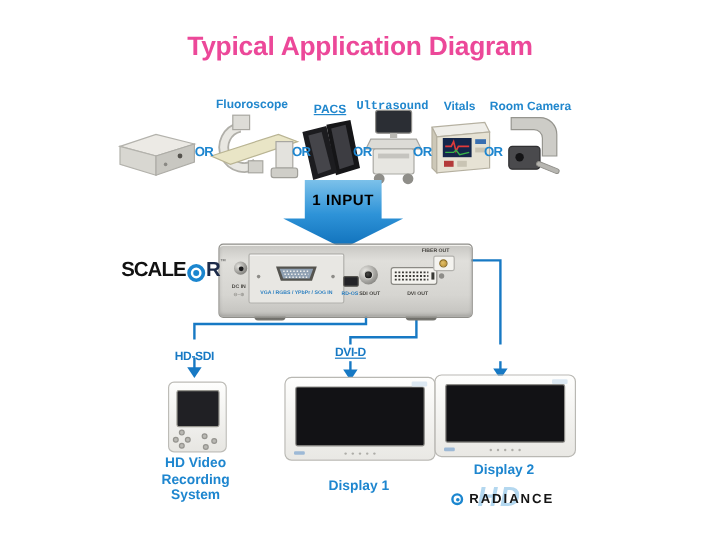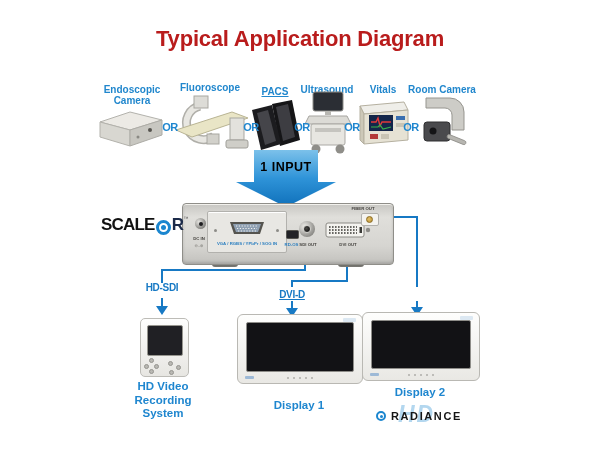--- a/index.html
+++ b/index.html
@@ -1,20 +1,20 @@
 <!DOCTYPE html>
 <html><head>
 <meta charset="utf-8">
 <style>
   html,body{margin:0;padding:0;background:#fff;}
   .stage{position:relative;width:600px;height:450px;background:#ffffff;overflow:hidden;
          font-family:"Liberation Sans",sans-serif;}
   .abs{position:absolute;}
   .title{position:absolute;left:0;top:26px;width:600px;text-align:center;
-         font-size:22px;font-weight:700;color:#b91c1c;letter-spacing:-.2px;}
+         font-size:22px;font-weight:700;color:#ec4899;letter-spacing:-.2px;}
   .in-label{position:absolute;text-align:center;font-size:10px;font-weight:700;
             color:#2187cd;line-height:1.12;}
   .or{position:absolute;width:24px;text-align:center;font-size:11px;font-weight:800;
       color:#1e86cf;letter-spacing:-.5px;}
   .conn-label{position:absolute;text-align:center;font-size:10px;font-weight:700;
               color:#1779c4;letter-spacing:-.3px;}
   .out-label{position:absolute;text-align:center;font-size:11.5px;font-weight:700;
              color:#1e86cf;line-height:1.18;}
   .arrow-text{position:absolute;left:246px;top:160px;width:80px;text-align:center;
               font-size:12.5px;font-weight:700;color:#000000;letter-spacing:.5px;}
@@ -82,24 +82,23 @@
                 border-radius:50%;background:#1b86cf;}
   .radiance .txt{font-size:11px;font-weight:800;color:#151515;letter-spacing:1.6px;}
 </style>
 </head>
 <body>
 
 <div class="stage">
 
   <div class="title">Typical Application Diagram</div>
 
-  <div class="in-label" style="left:97px;top:84px;width:70px;">Endoscopic Camera</div>
   <div class="in-label" style="left:170px;top:82px;width:80px;">Fluoroscope</div>
   <div class="in-label" style="left:250px;top:86px;width:50px;text-decoration:underline;">PACS</div>
-  <div class="in-label" style="left:295px;top:84px;width:64px;">Ultrasound</div>
+  <div class="in-label" style="left:295px;top:84px;width:64px;font-family:Liberation Mono, monospace;">Ultrasound</div>
   <div class="in-label" style="left:358px;top:84px;width:50px;">Vitals</div>
   <div class="in-label" style="left:402px;top:84px;width:80px;">Room Camera</div>
 
   <svg class="abs" style="left:96px;top:106px;" width="70" height="44" viewBox="0 0 70 44">
     <polygon points="4,16 34,6 66,14 34,24" fill="#eceae5" stroke="#b3b2ac" stroke-width="1"></polygon>
     <polygon points="4,16 34,24 34,40 4,31" fill="#d8d7d1" stroke="#b3b2ac" stroke-width="1"></polygon>
     <polygon points="34,24 66,14 66,29 34,40" fill="#c8c7c1" stroke="#adaca6" stroke-width="1"></polygon>
     <circle cx="54" cy="24" r="2" fill="#55534e"></circle>
     <circle cx="42" cy="31" r="1.5" fill="#8a8984"></circle>
   </svg>
@@ -224,21 +223,21 @@
     <div class="fiber"></div>
   </div>
 
   <div class="scaleor">
     <span class="t1">SCALE</span>
     <span class="ring"></span>
     <span class="t2">R</span>
     <span class="tm">™</span>
   </div>
 
-  <div class="conn-label" style="left:127px;top:282px;width:70px;">HD-SDI</div>
+  <div class="conn-label" style="left:127px;top:292px;width:70px;">HD-SDI</div>
   <div class="conn-label" style="left:262px;top:289px;width:60px;text-decoration:underline;">DVI-D</div>
 
   <div class="recorder">
     <div class="scr"></div>
     <div class="btn" style="left:8px;top:39px;"></div>
     <div class="btn" style="left:3px;top:45px;"></div>
     <div class="btn" style="left:13px;top:45px;"></div>
     <div class="btn" style="left:8px;top:50px;"></div>
     <div class="btn" style="left:27px;top:42px;"></div>
     <div class="btn" style="left:35px;top:46px;"></div>

